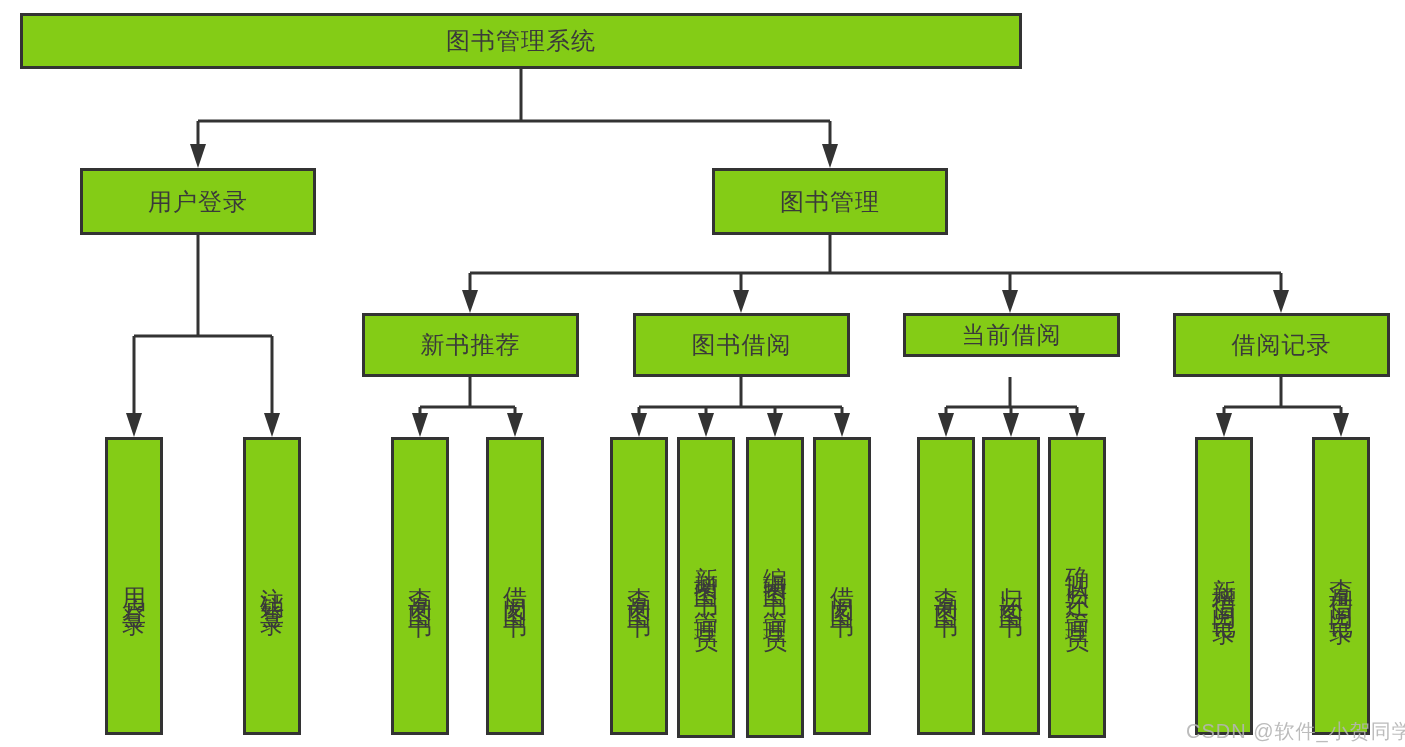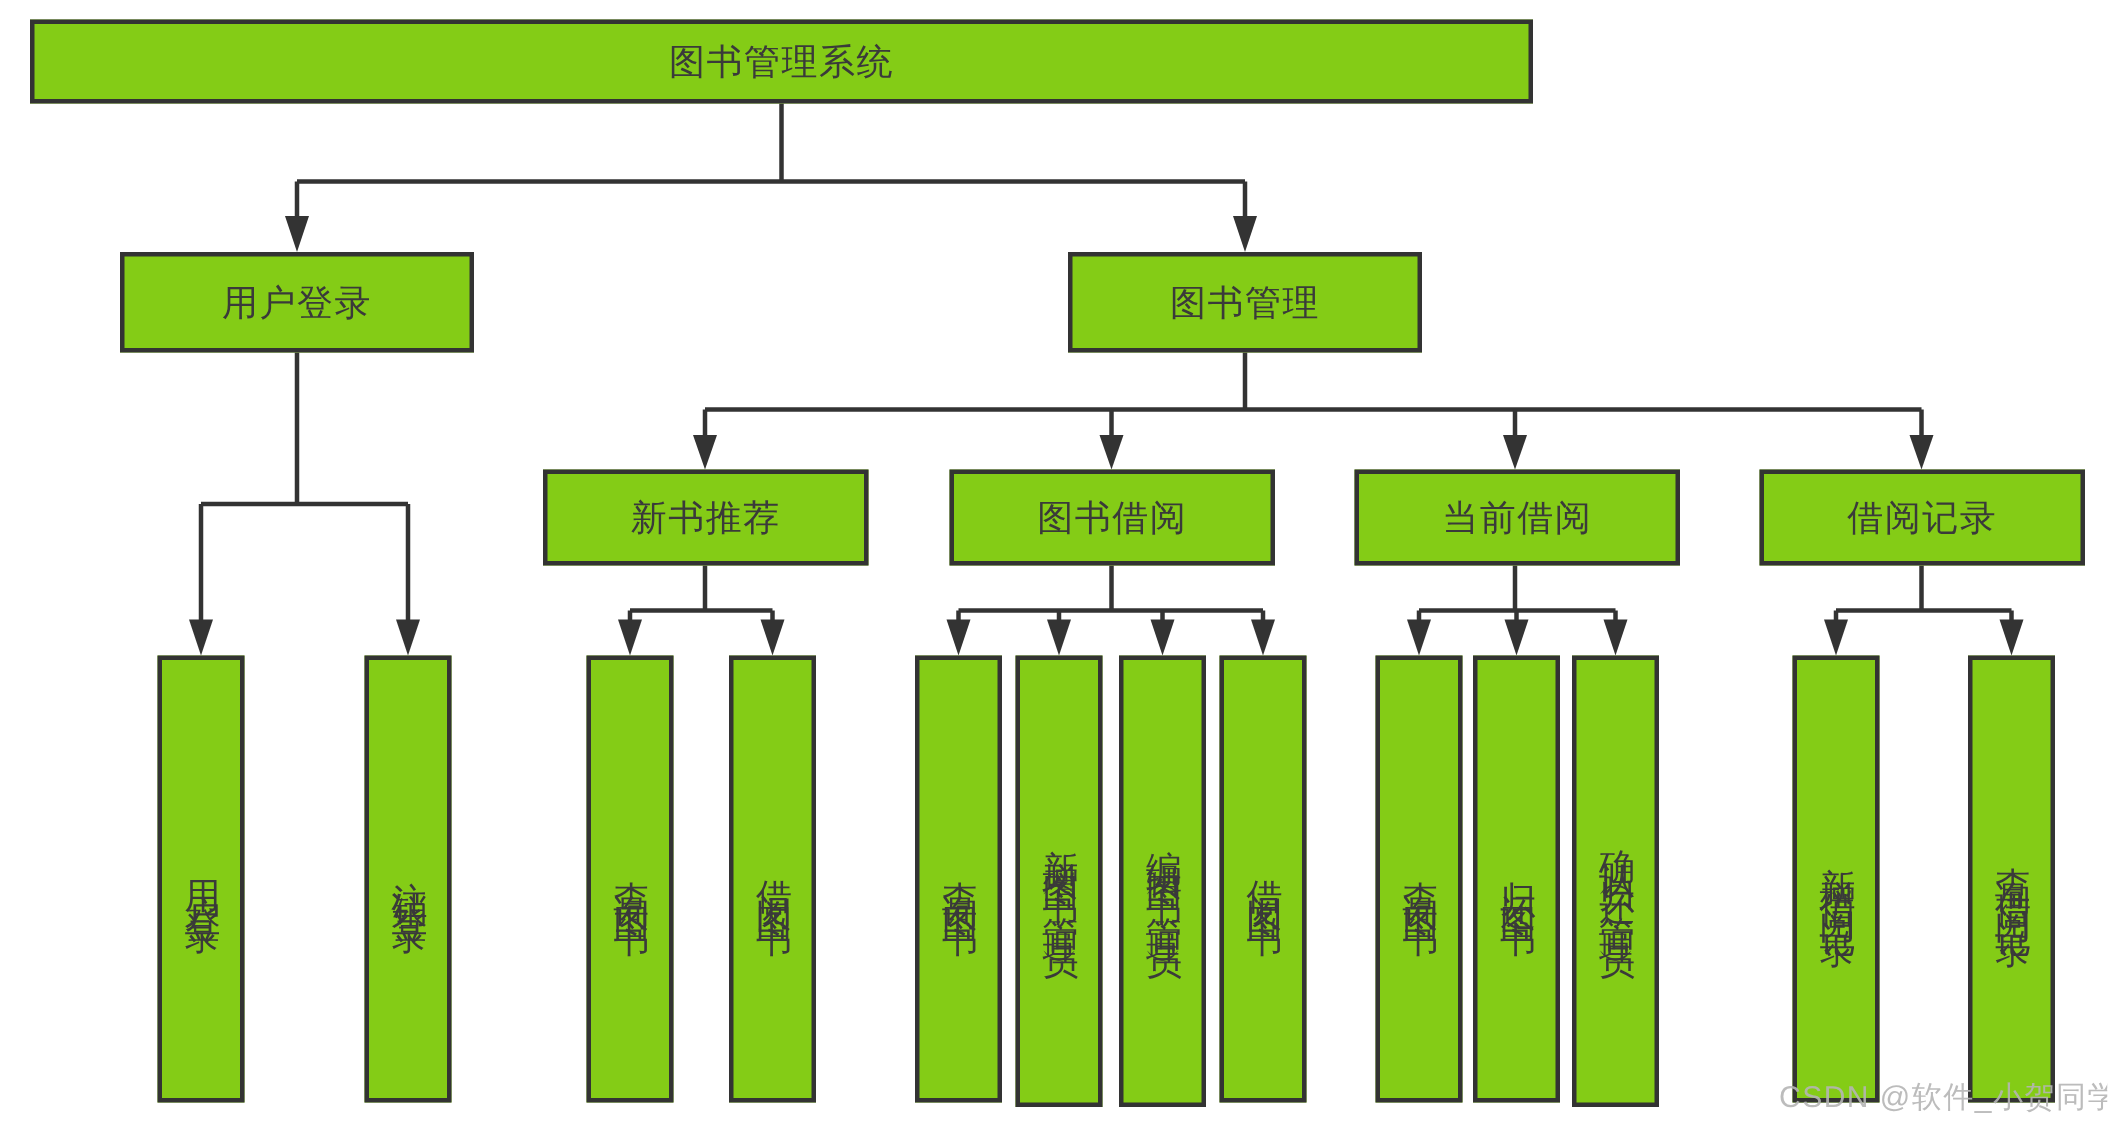--- a/index.html
+++ b/index.html
@@ -143,21 +143,21 @@
   <div class="box" style="left:712px;top:168px;width:236px;height:67px">
     <span class="hlabel">图书管理</span>
   </div>
 
   <div class="box" style="left:633px;top:313px;width:217px;height:64px">
     <span class="hlabel">图书借阅</span>
   </div>
   <div class="box" style="left:362px;top:313px;width:217px;height:64px">
     <span class="hlabel">新书推荐</span>
   </div>
-  <div class="box" style="left:903px;top:313px;width:217px;height:64px">
+  <div class="box" style="left:903px;top:313px;width:217px;height:44px">
     <span class="hlabel">当前借阅</span>
   </div>
   <div class="box" style="left:1173px;top:313px;width:217px;height:64px">
     <span class="hlabel">借阅记录</span>
   </div>
 
   <div class="box" style="left:105px;top:437px;width:58px;height:298px">
     <span class="vlabel">用户登录</span>
   </div>
   <div class="box" style="left:243px;top:437px;width:58px;height:298px">

